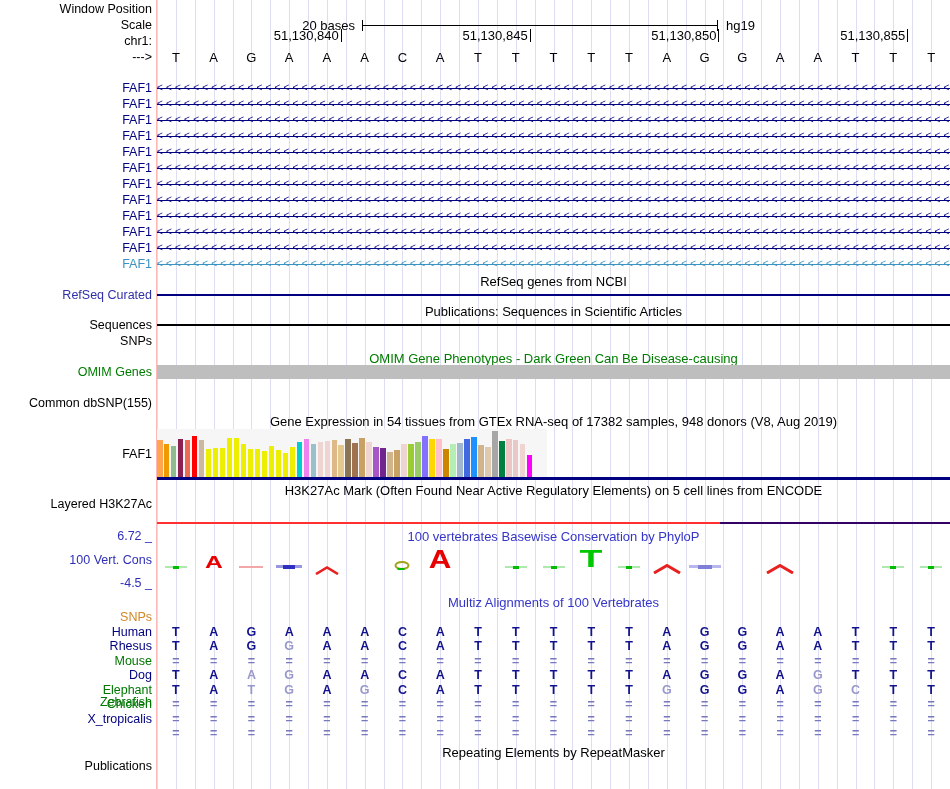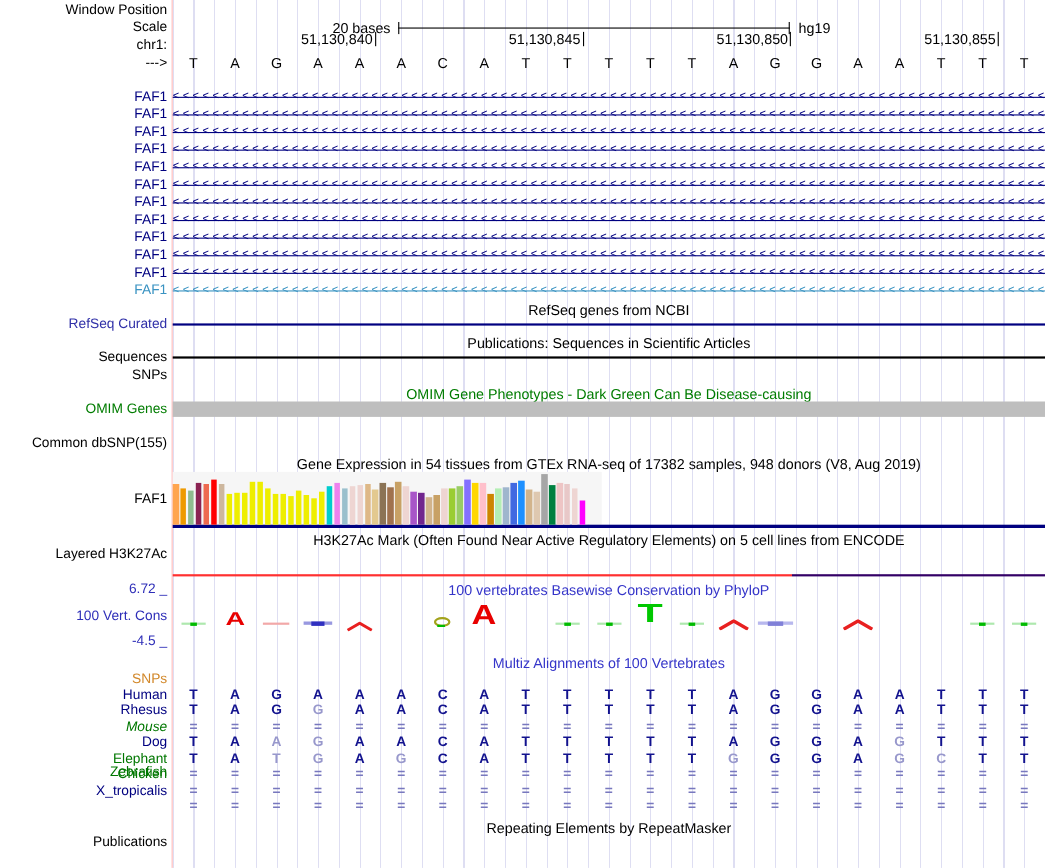--- a/index.html
+++ b/index.html
@@ -301,21 +301,21 @@
     <span class="alcell" style="left: 591.262px; top: 646px; color: rgb(18, 18, 142);">T</span>
     <span class="alcell" style="left: 629.024px; top: 646px; color: rgb(18, 18, 142);">T</span>
     <span class="alcell" style="left: 666.786px; top: 646px; color: rgb(18, 18, 142);">A</span>
     <span class="alcell" style="left: 704.548px; top: 646px; color: rgb(18, 18, 142);">G</span>
     <span class="alcell" style="left: 742.31px; top: 646px; color: rgb(18, 18, 142);">G</span>
     <span class="alcell" style="left: 780.071px; top: 646px; color: rgb(18, 18, 142);">A</span>
     <span class="alcell" style="left: 817.833px; top: 646px; color: rgb(18, 18, 142);">A</span>
     <span class="alcell" style="left: 855.595px; top: 646px; color: rgb(18, 18, 142);">T</span>
     <span class="alcell" style="left: 893.357px; top: 646px; color: rgb(18, 18, 142);">T</span>
     <span class="alcell" style="left: 931.119px; top: 646px; color: rgb(18, 18, 142);">T</span>
-    <div class="lbl" style="top: 660.5px; color: rgb(0, 119, 0); font-style: italic;">Mouse</div>
+    <div class="lbl" style="top: 660.5px; color: rgb(0, 119, 0);">Mouse</div>
     <span class="alcell" style="left: 175.881px; top: 660.5px; color: rgb(120, 120, 190);">=</span>
     <span class="alcell" style="left: 213.643px; top: 660.5px; color: rgb(120, 120, 190);">=</span>
     <span class="alcell" style="left: 251.405px; top: 660.5px; color: rgb(120, 120, 190);">=</span>
     <span class="alcell" style="left: 289.167px; top: 660.5px; color: rgb(120, 120, 190);">=</span>
     <span class="alcell" style="left: 326.929px; top: 660.5px; color: rgb(120, 120, 190);">=</span>
     <span class="alcell" style="left: 364.69px; top: 660.5px; color: rgb(120, 120, 190);">=</span>
     <span class="alcell" style="left: 402.452px; top: 660.5px; color: rgb(120, 120, 190);">=</span>
     <span class="alcell" style="left: 440.214px; top: 660.5px; color: rgb(120, 120, 190);">=</span>
     <span class="alcell" style="left: 477.976px; top: 660.5px; color: rgb(120, 120, 190);">=</span>
     <span class="alcell" style="left: 515.738px; top: 660.5px; color: rgb(120, 120, 190);">=</span>

